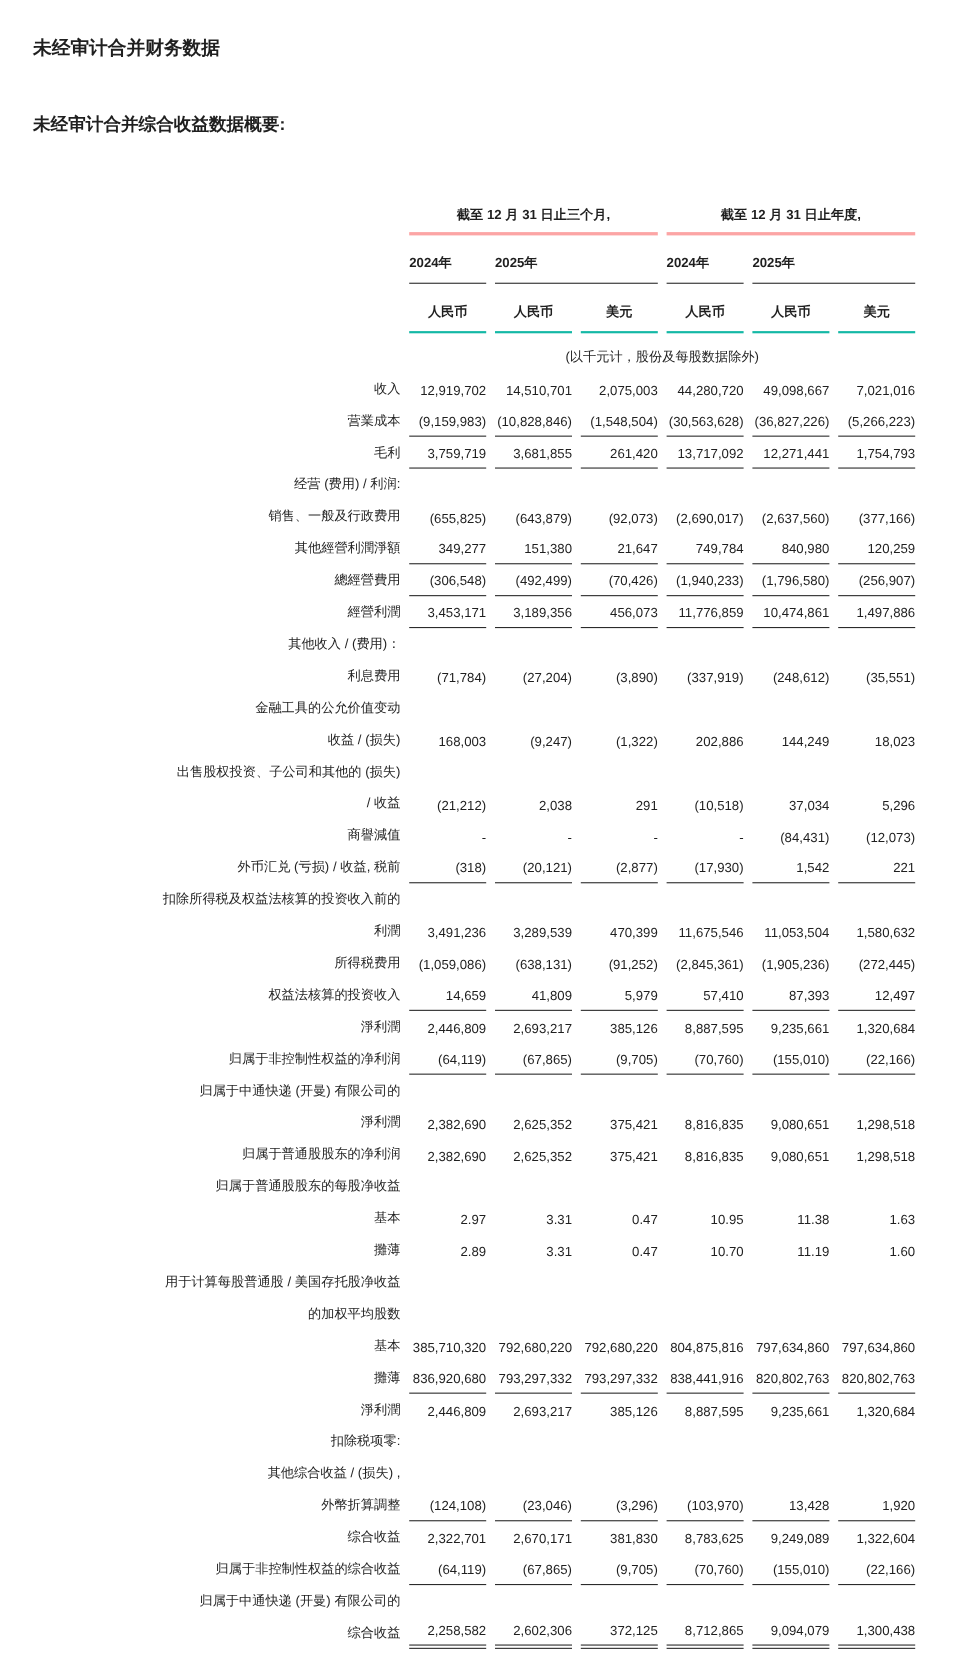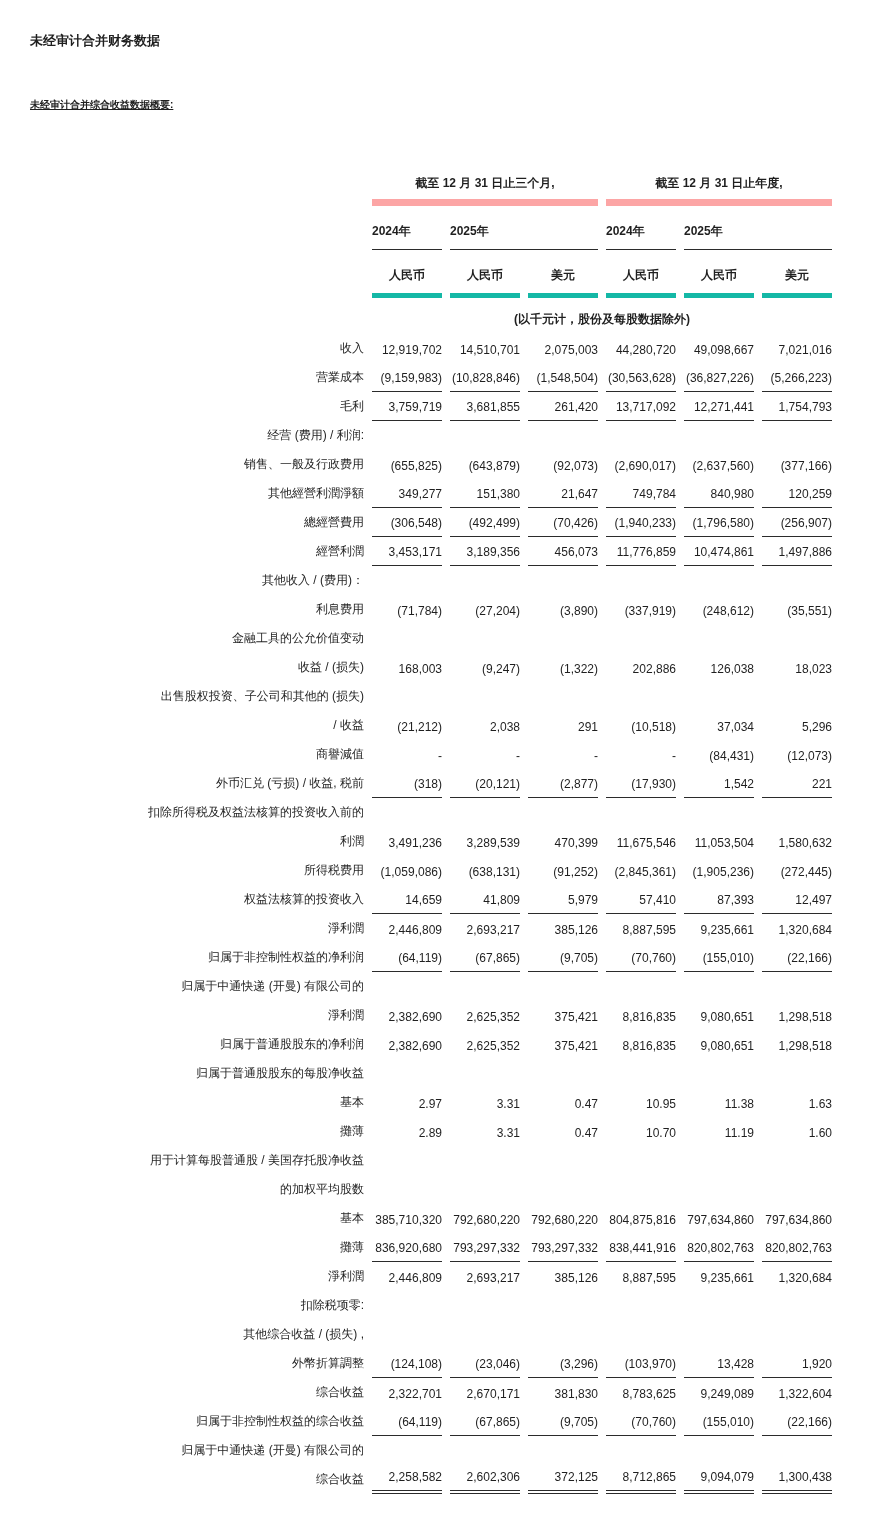--- a/index.html
+++ b/index.html
@@ -8,55 +8,54 @@
     color:#1f1f1f;
     -webkit-font-smoothing:antialiased;
   }
   .page {
     width:891px; min-height:1518px;
     box-sizing:border-box;
     padding:24px 30px 20px 30px;
     background:#fff;
   }
   .doc-title {
-    font-size:13px; font-weight:bold;
+    font-size:17px; font-weight:bold;
     margin:8px 0 0 0;
   }
   .section-title {
-    font-size:10px; font-weight:bold;
+    font-size:16px; font-weight:bold;
     margin:48px 0 0 0;
-    text-decoration:underline;
   }
   table.fin {
     border-collapse:separate;
     border-spacing:8px 0;
     table-layout:fixed;
     margin-top:52px;
   }
   col.c-label { width:326px; }
   col.c-num   { width:70px; }
   th, td { font-size:12px; padding:0; vertical-align:bottom; }
   thead th { font-weight:bold; white-space:nowrap; }
   .grp-cell {
     text-align:center;
     height:28px; padding-bottom:7px;
-    border-bottom:7px solid #fca5a5;
+    border-bottom:3px solid #fca5a5;
   }
   .yr-cell {
     text-align:left;
     height:34px; padding-bottom:9px;
     border-bottom:1px solid #2b2b2b;
   }
   .cur-cell {
     text-align:center;
     height:34px; padding-bottom:9px;
-    border-bottom:5px solid #14b8a6;
+    border-bottom:2px solid #14b8a6;
   }
   .note-cell {
-    text-align:center; font-weight:bold;
+    text-align:center; font-weight:normal;
     height:30px; padding-bottom:6px;
     white-space:nowrap;
   }
   tbody td {
     height:29px;
     box-sizing:border-box;
     padding-bottom:6px;
   }
   td.lbl { text-align:right; white-space:nowrap; overflow:hidden; }
   td.lbl.indent { padding-left:13px; }
@@ -220,21 +219,21 @@
     <td class="val"></td>
     <td class="val"></td>
   </tr>
 
   <tr>
     <td class="lbl indent">收益 / (损失)</td>
     <td class="val">168,003</td>
     <td class="val">(9,247)</td>
     <td class="val">(1,322)</td>
     <td class="val">202,886</td>
-    <td class="val">126,038</td>
+    <td class="val">144,249</td>
     <td class="val">18,023</td>
   </tr>
 
   <tr>
     <td class="lbl">出售股权投资、子公司和其他的 (损失)</td>
     <td class="val"></td>
     <td class="val"></td>
     <td class="val"></td>
     <td class="val"></td>
     <td class="val"></td>

